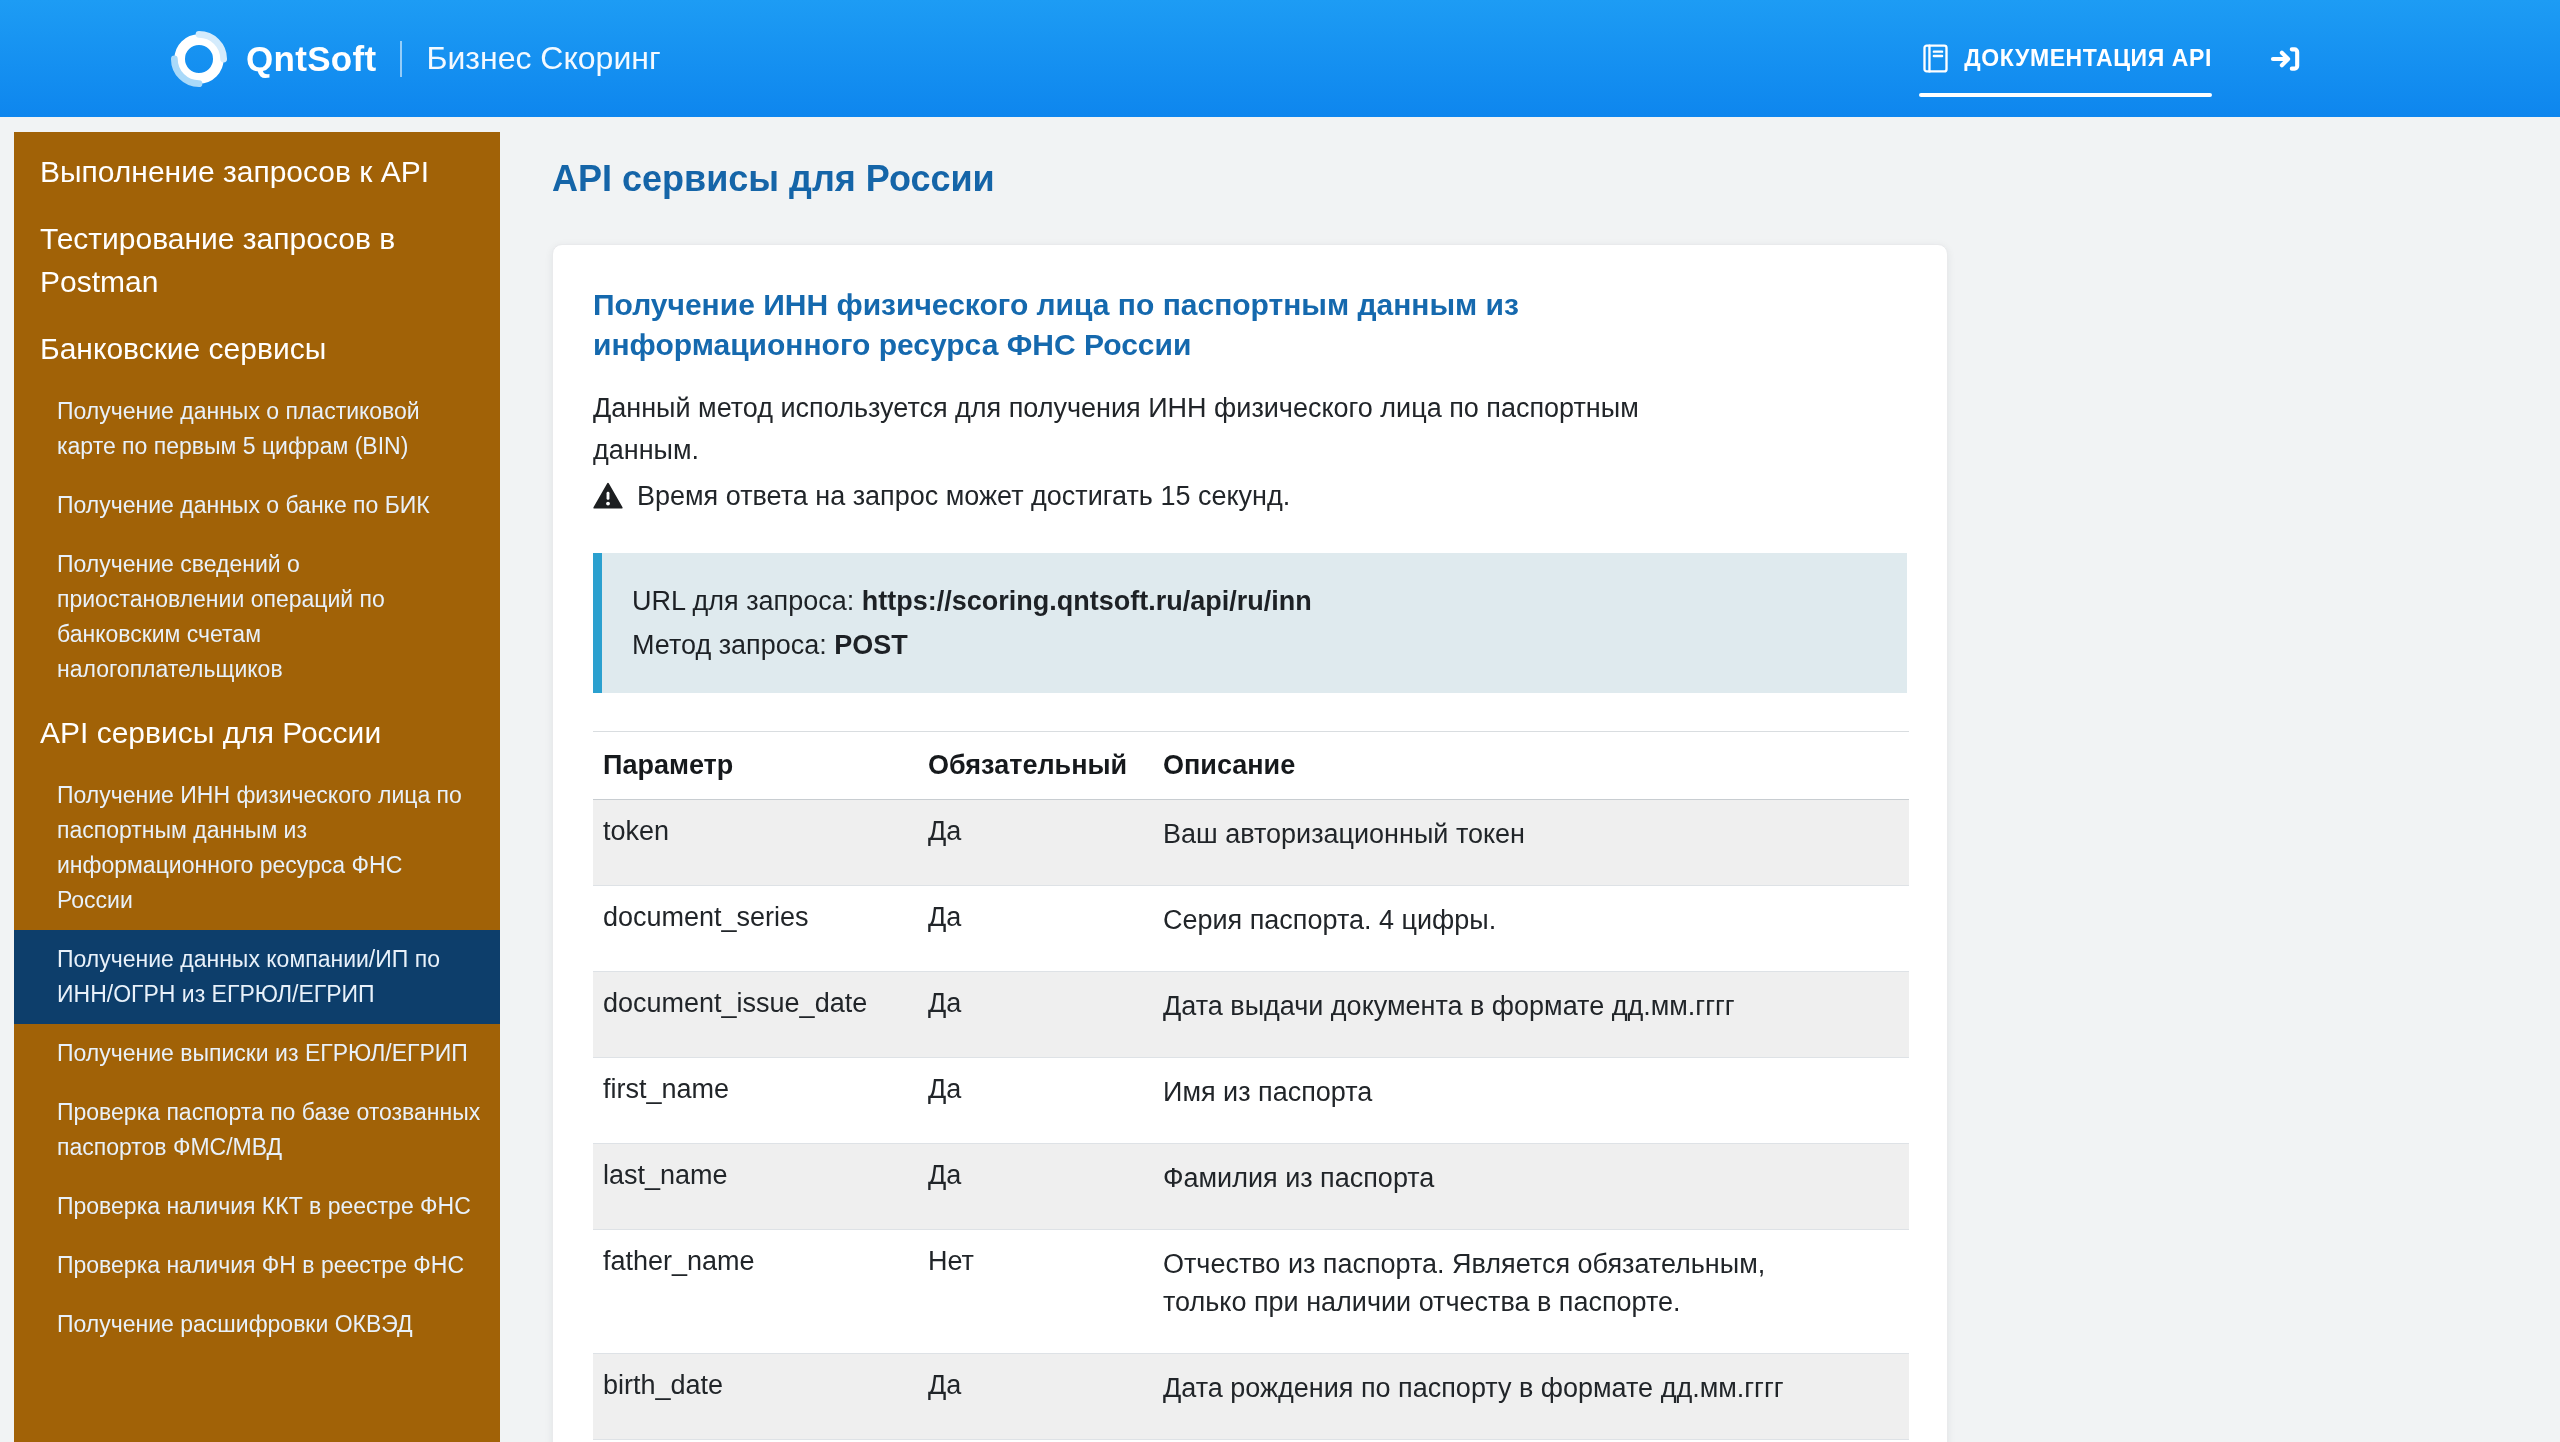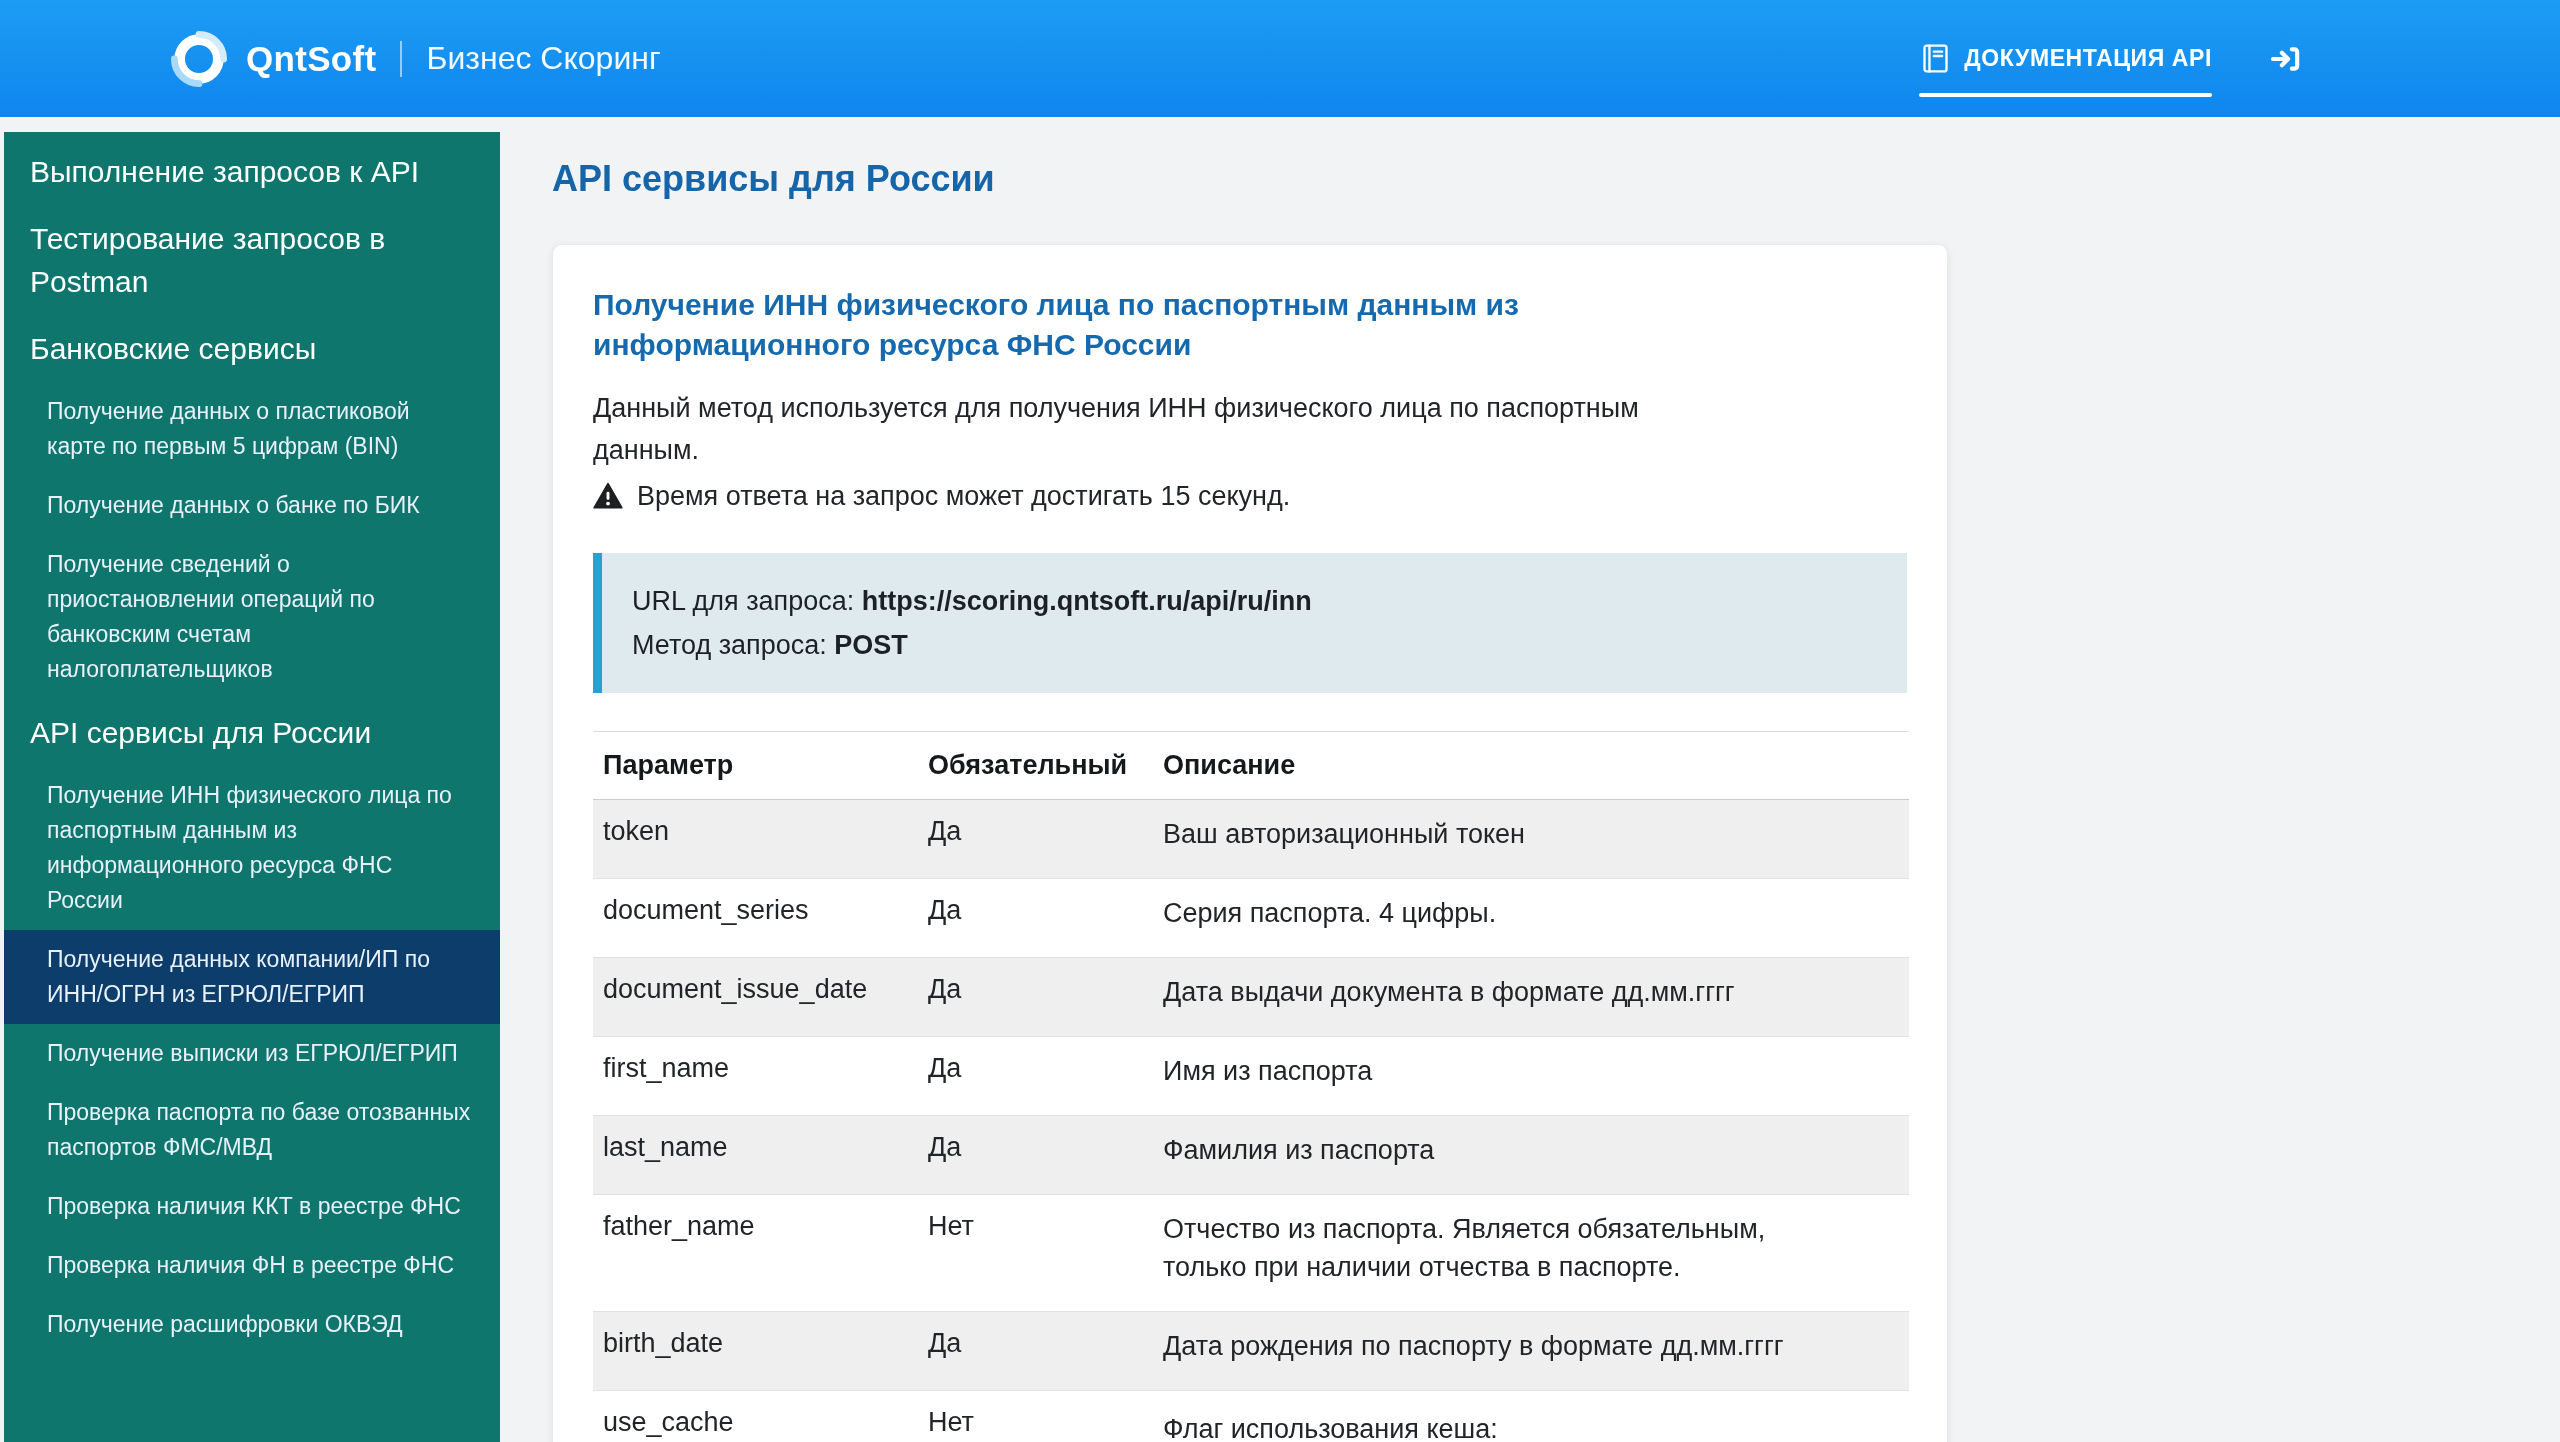--- a/index.html
+++ b/index.html
@@ -24,22 +24,22 @@
     text-decoration:none; cursor:pointer;
   }
   .doc-link::after {
     content:""; position:absolute; left:0; right:0; bottom:-22px;
     height:4px; background:#ffffff; border-radius:2px;
   }
   .login-link { display:inline-flex; cursor:pointer; }
 
   
   .sidebar {
-    position:absolute; top:132px; left:4px; width:500px; height:1310px;
-    background:#0f766e; overflow:hidden;
+    position:absolute; top:132px; left:14px; width:500px; height:1310px;
+    background:#a16207; overflow:hidden;
   }
   .side-nav { padding:6px 0 0 0; }
   .side-item {
     color:#eef5fc; cursor:pointer; padding:12px 30px 12px 26px;
   }
   .side-item.top { font-size:30px; line-height:43px; color:#ffffff; }
   .side-item.sub { font-size:23px; line-height:35px; padding-left:43px; color:#e8f1fa; }
   .side-item.active { background:#0d3e6b; }
 
   
@@ -64,21 +64,21 @@
     padding:26px 30px; font-size:27px; line-height:44px; color:#1d2125;
   }
   .callout b { font-weight:700; }
 
   table.params { margin-top:38px; width:1316px; border-collapse:collapse; font-size:27px; }
   table.params th {
     text-align:left; font-weight:700; color:#16191c;
     padding:18px 14px 18px 10px; border-top:1px solid #d9dde0; border-bottom:1px solid #c8cdd1;
   }
   table.params td {
-    padding:15px 14px 25px 10px; vertical-align:top; border-top:1px solid #dee2e6;
+    padding:15px 14px 32px 10px; vertical-align:top; border-top:1px solid #dee2e6;
     line-height:33px;
   }
   table.params tbody tr:nth-child(odd) { background:#efefef; }
   th.col-param, td.cell-param { width:325px; }
   th.col-required, td.cell-required { width:235px; }
   td.cell-desc .desc-wrap { max-width:650px; line-height:38px; }
   td.cell-desc .desc-line { line-height:46px; }
 </style>
 </head>
 <body>

